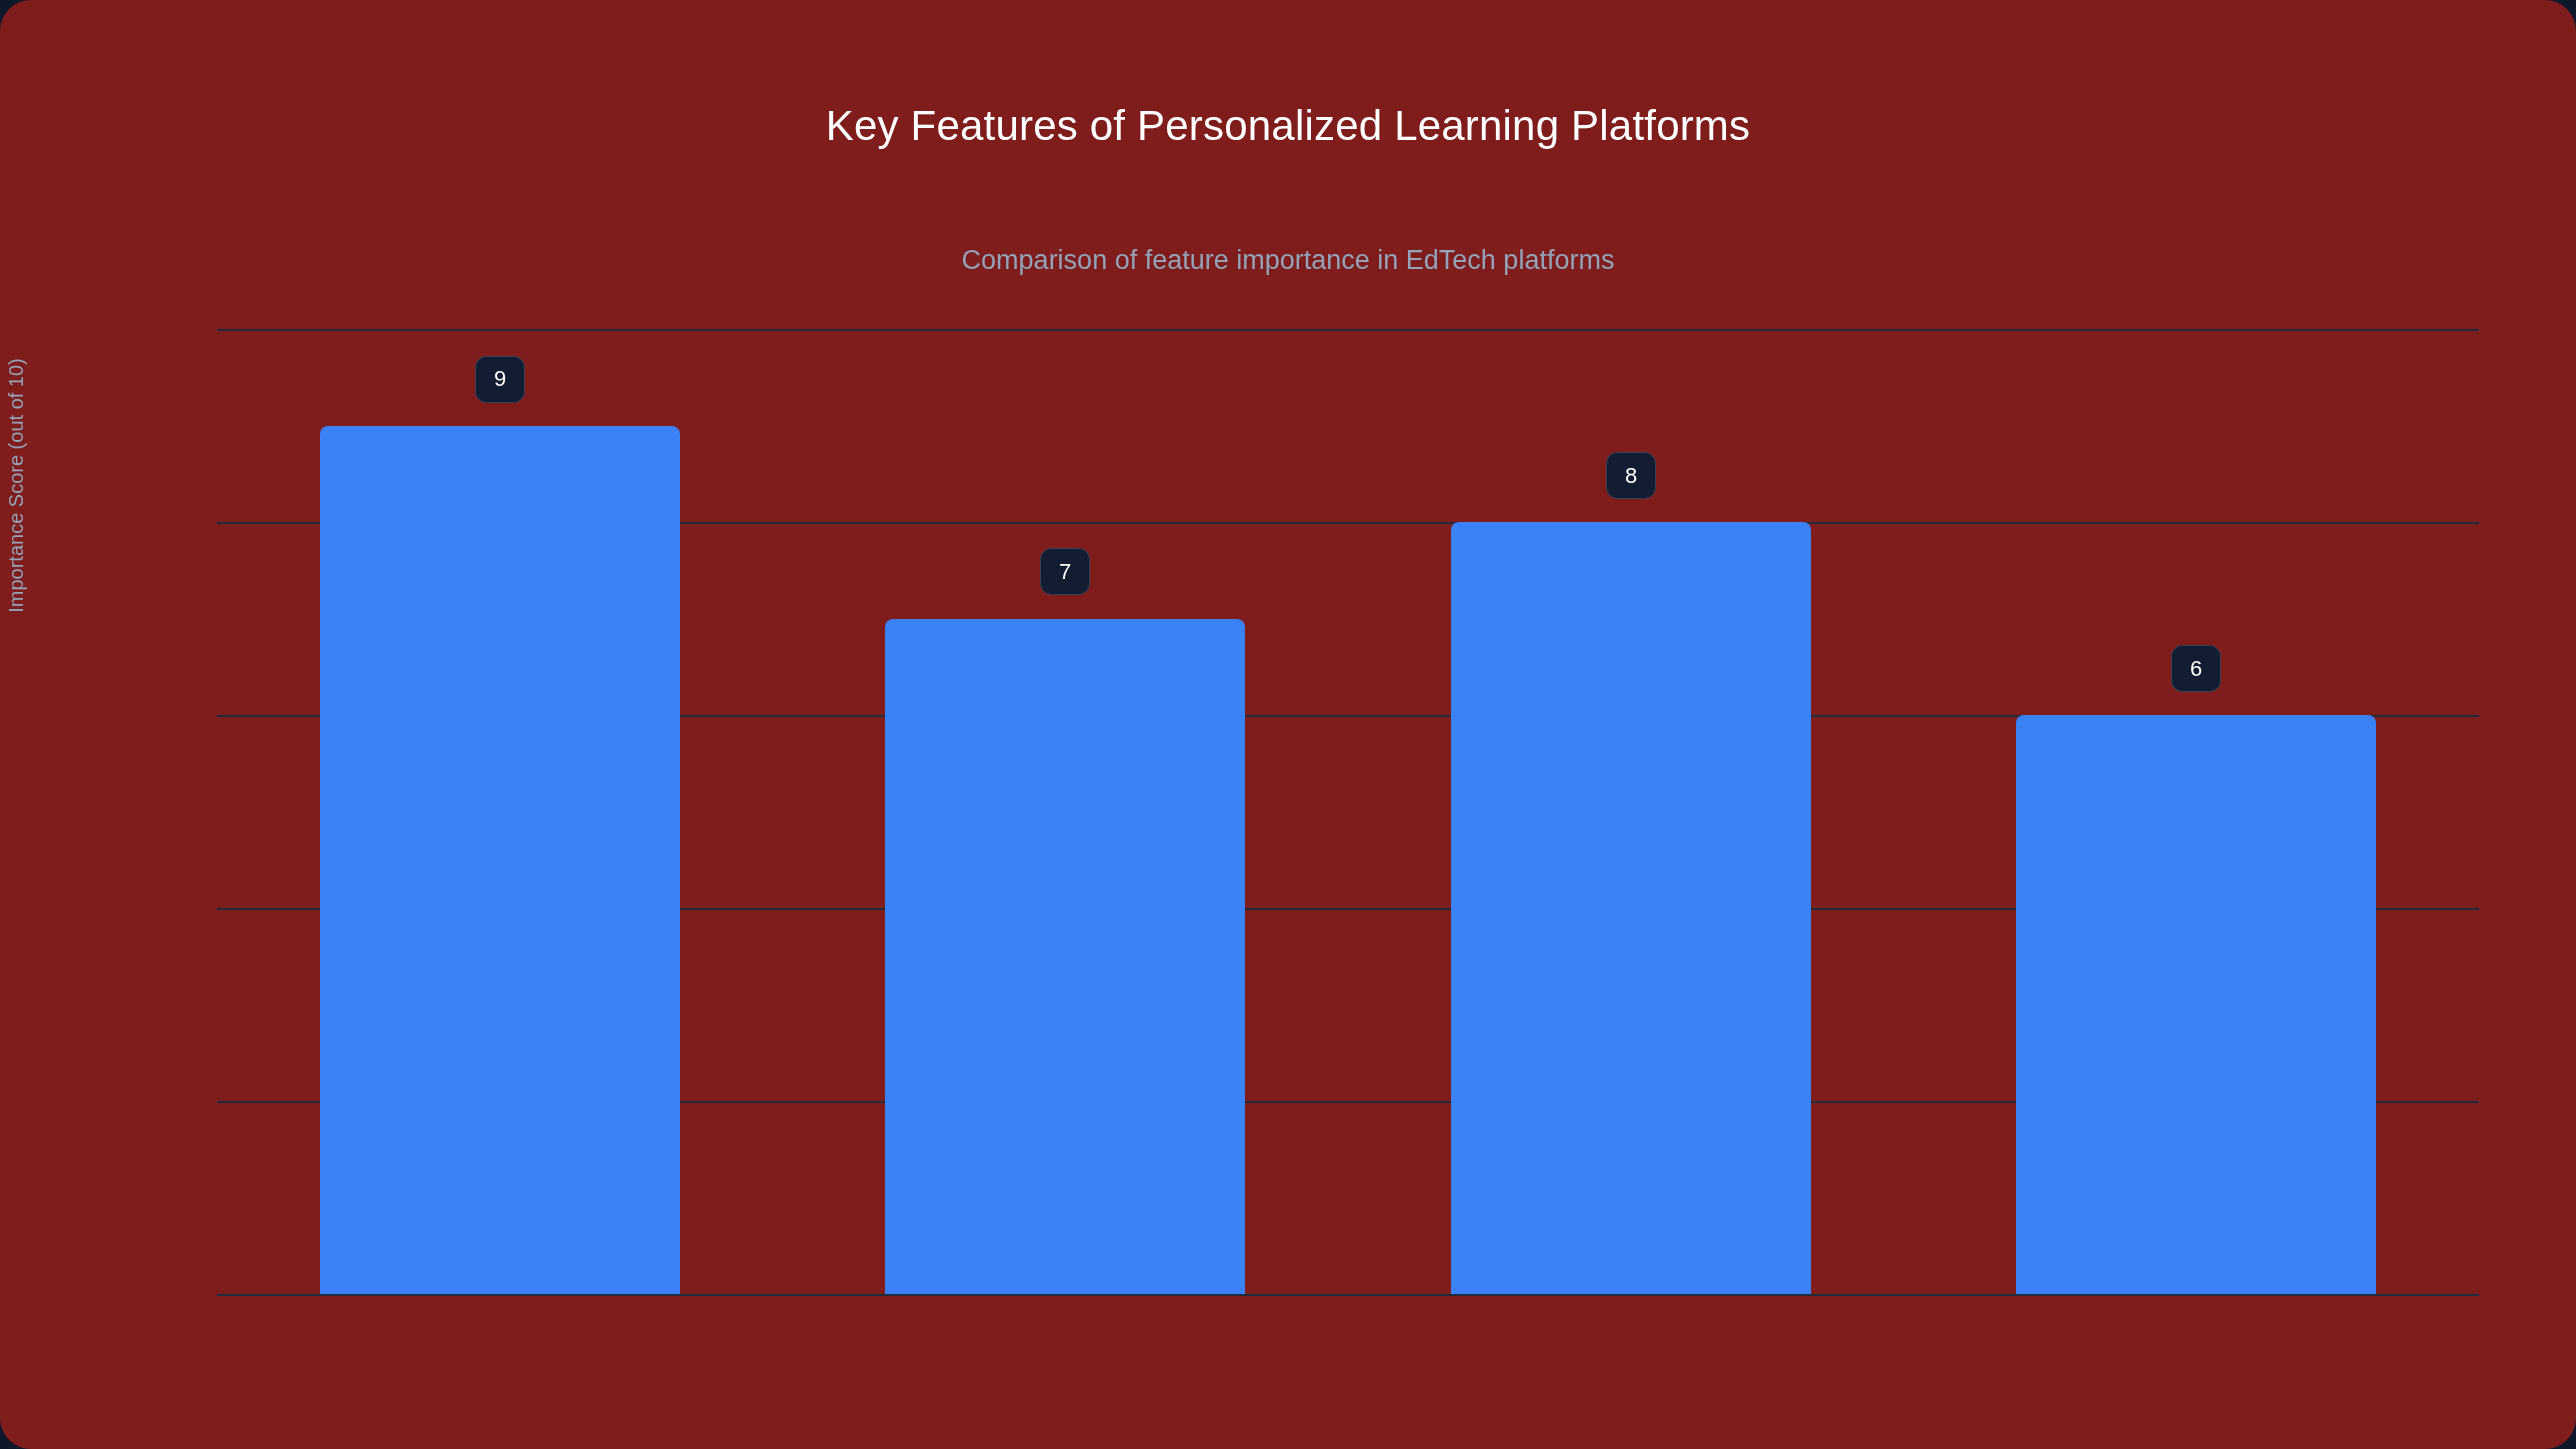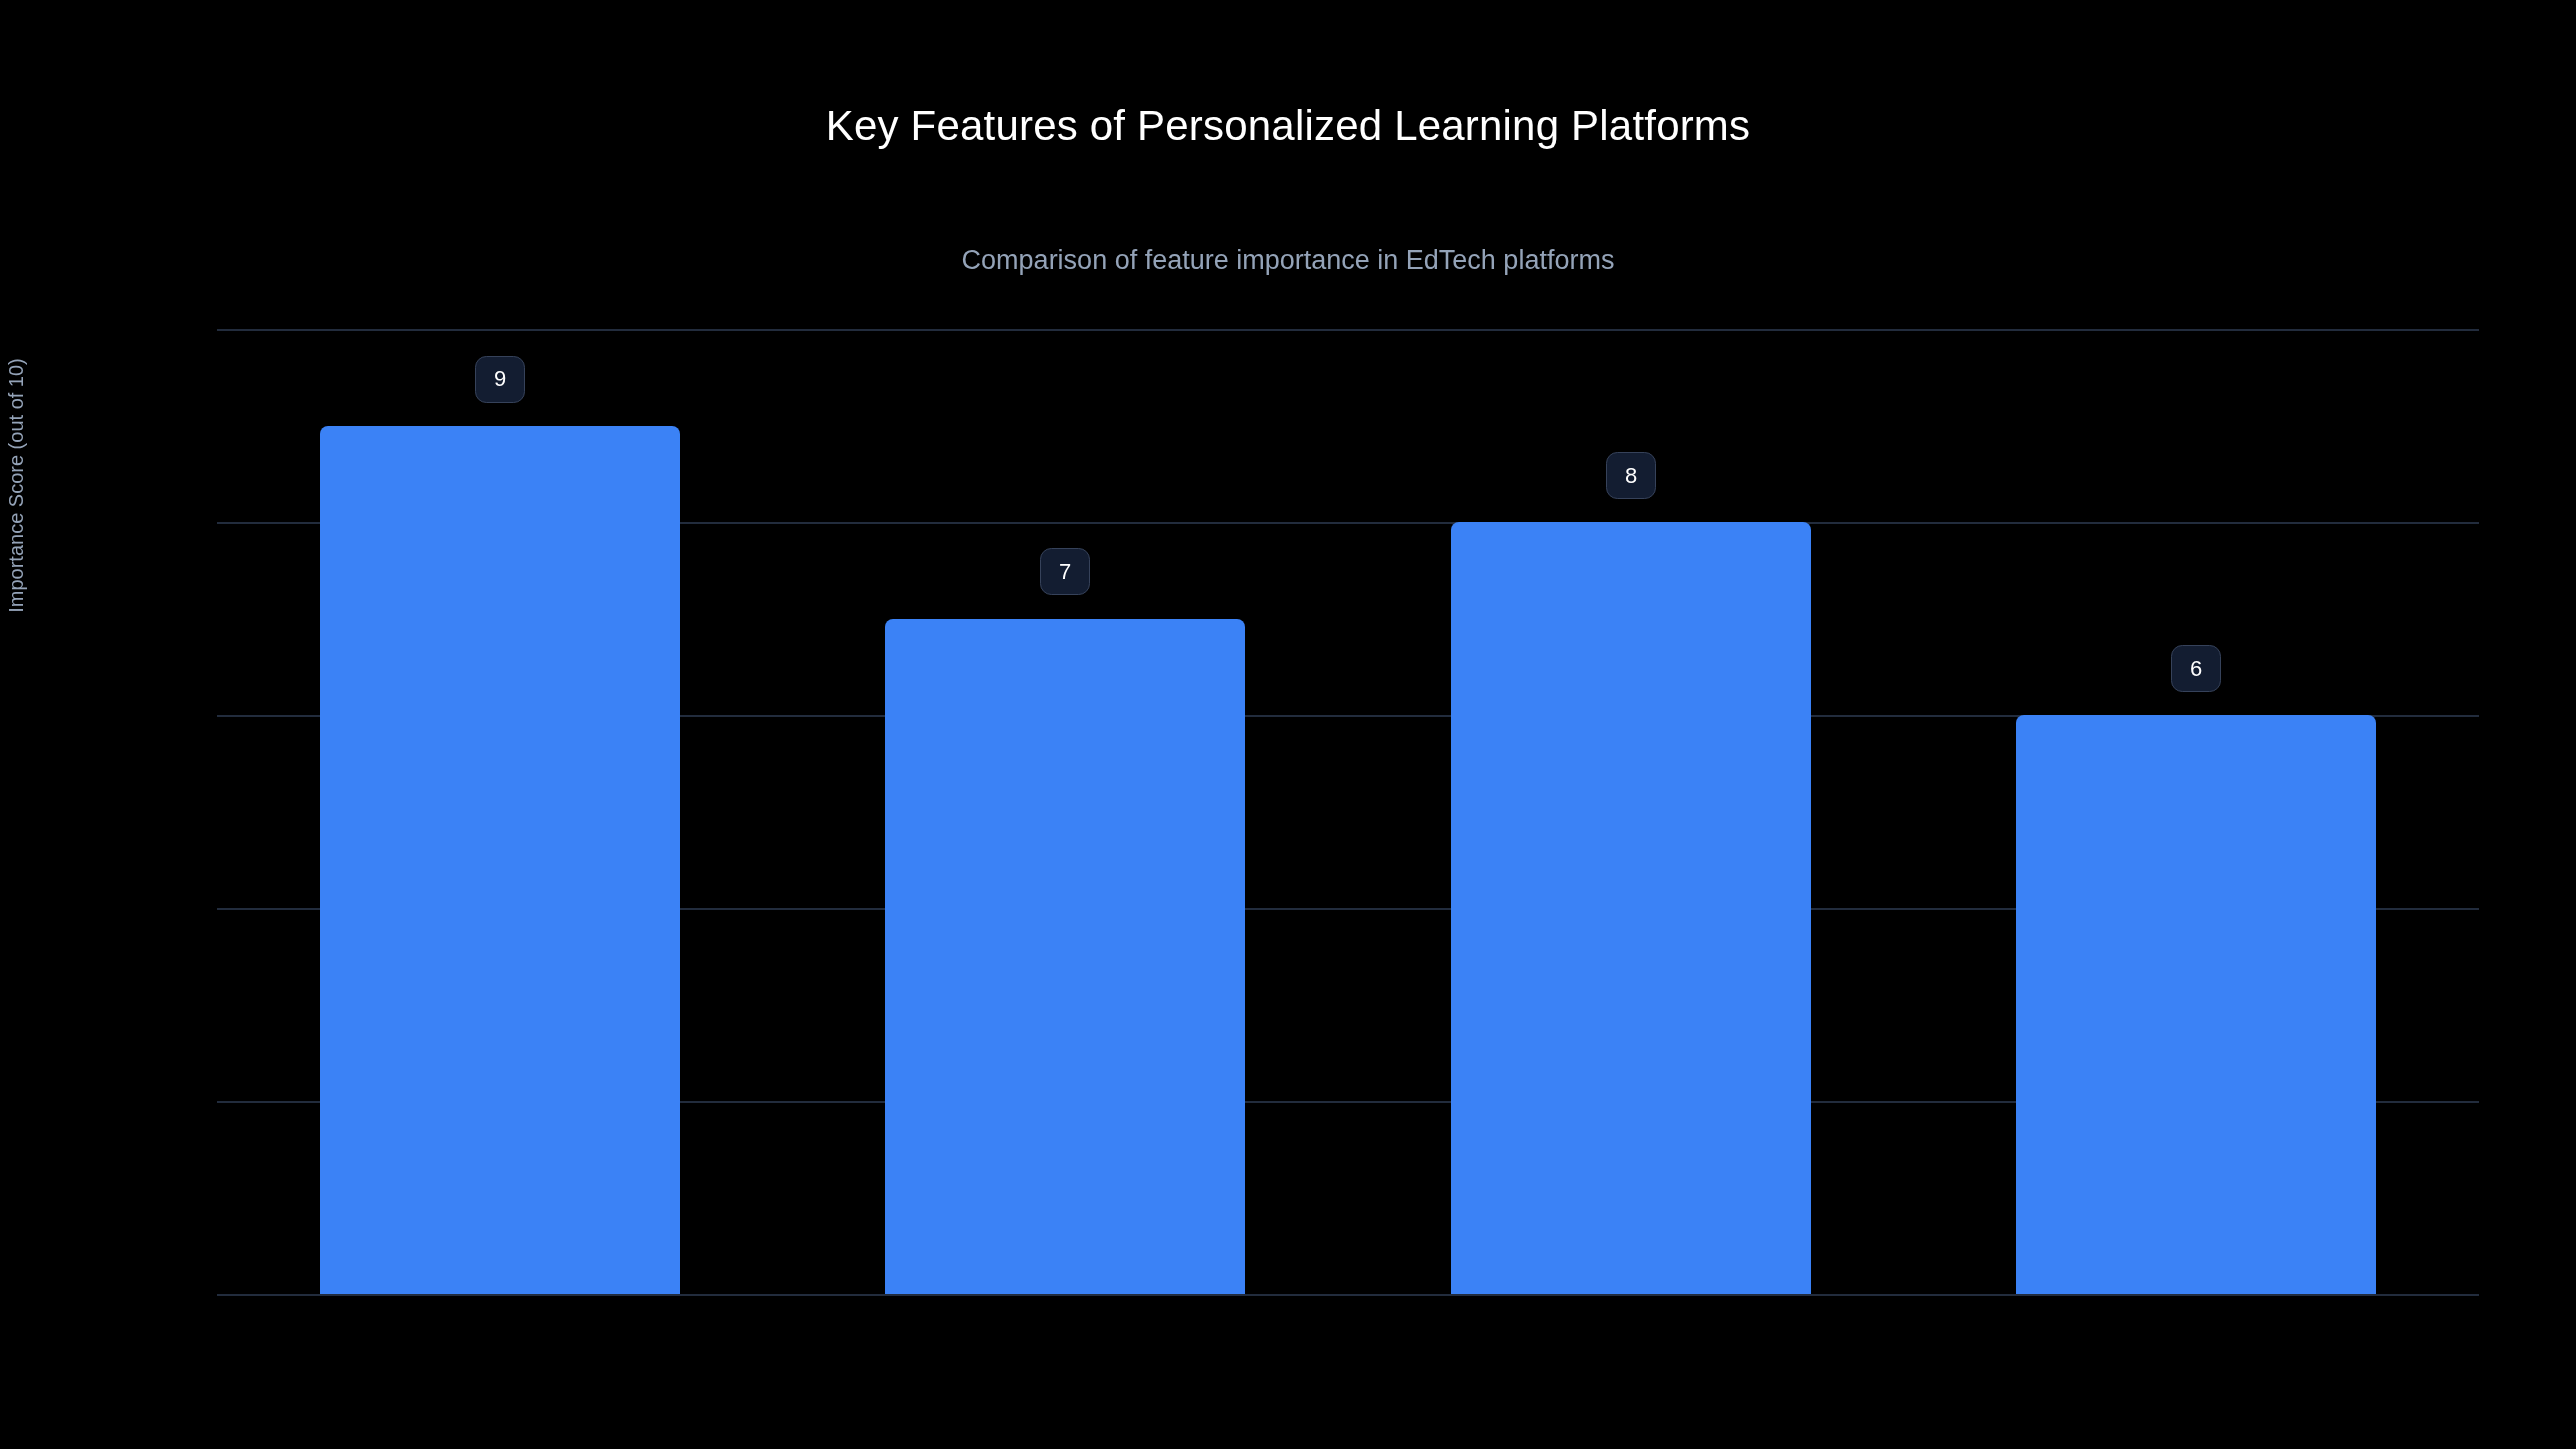--- a/index.html
+++ b/index.html
@@ -12,21 +12,22 @@
     height: 1449px;
     overflow: hidden;
     font-family: "Liberation Sans", sans-serif;
     -webkit-font-smoothing: antialiased;
   }
 
   #chart-root {
     position: relative;
     width: 2576px;
     height: 1449px;
-    background: #000000;
+    background: #7f1d1d;
+    border-radius: 31px;
   }
 
   
   #chart-title {
     position: absolute;
     left: 0;
     top: 103px;
     width: 2576px;
     text-align: center;
     font-size: 42px;

